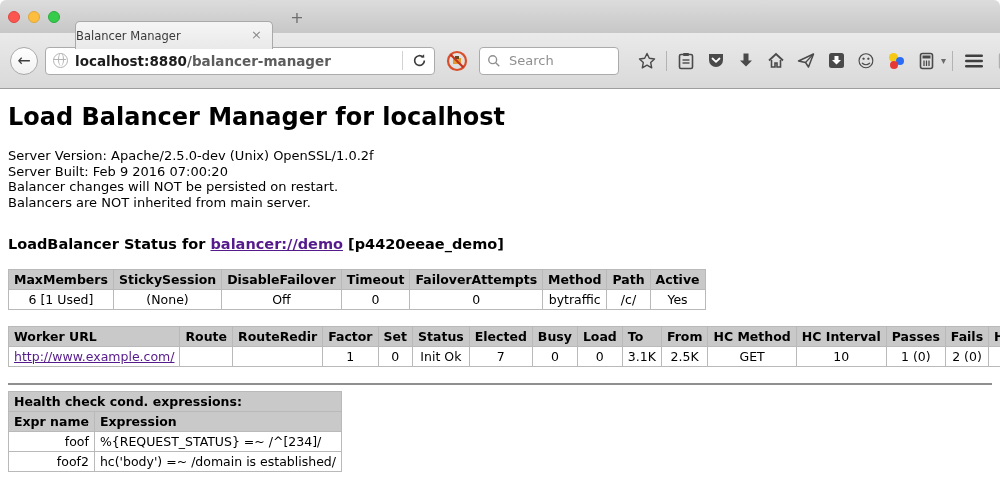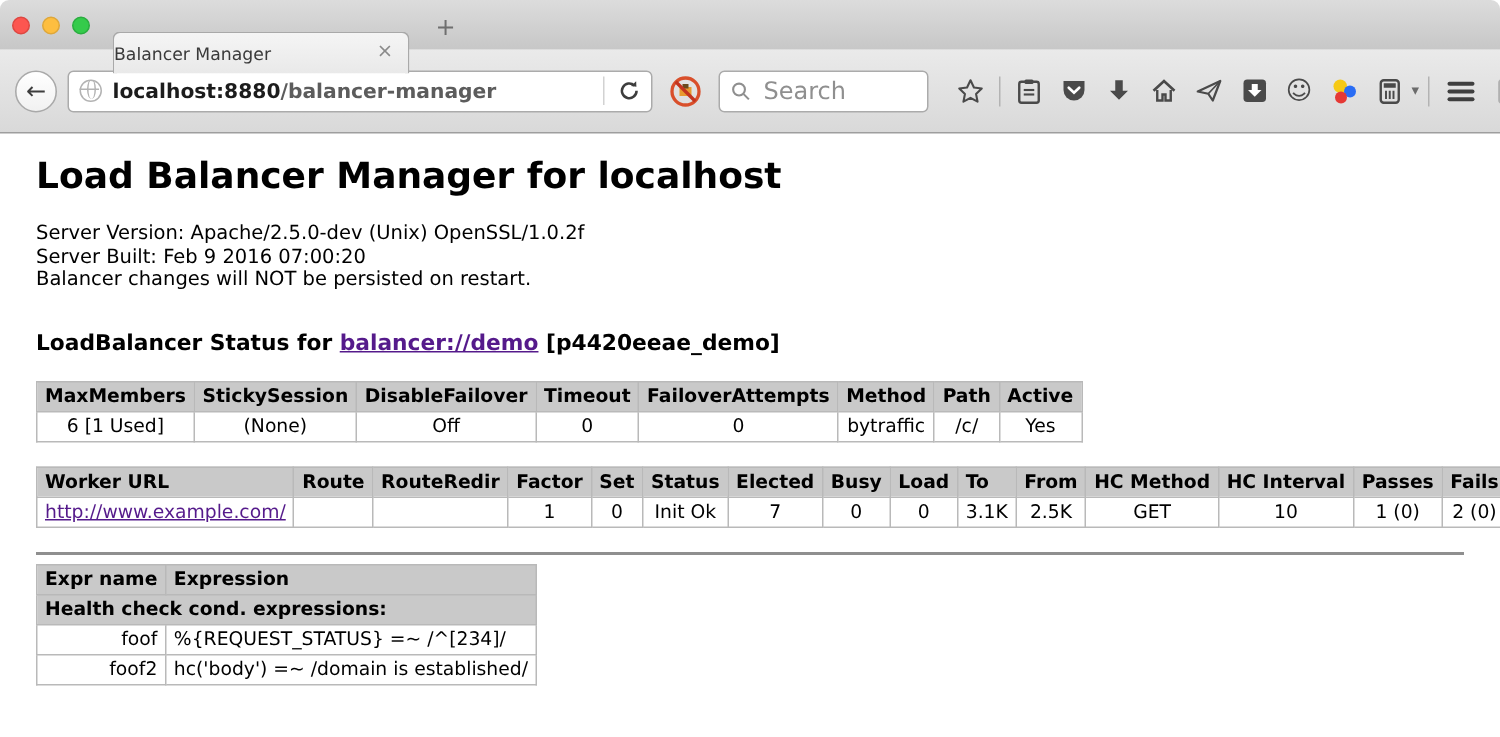--- a/index.html
+++ b/index.html
@@ -71,38 +71,38 @@
   .url-path { color:#5c5c5c; }
   .reload-wrap { flex:none; border-left:1px solid #d2d2d2; padding:2px 0 2px 9px; margin-left:6px;
     display:flex; align-items:center; }
   .shield-btn { flex:none; margin:0 11px; position:relative; width:22px; height:22px; }
   .search-field {
     flex:none; width:140px; height:28px;
     background:#fff; border:1px solid #ababab; border-radius:4px;
     display:flex; align-items:center; padding:0 7px;
   }
   .search-field input {
-    border:none; outline:none; width:100%; font-size:16px;
+    border:none; outline:none; width:100%; font-size:13px;
     font-family:"DejaVu Sans", sans-serif; color:#333; background:transparent;
   }
   .search-field input::placeholder { color:#8f8f8f; }
   .tb-icons { display:flex; align-items:center; margin-left:13px; }
   .tb-btn { width:18px; display:flex; align-items:center; justify-content:center;
     margin:0 6px; flex:none; }
   .tb-sep { width:1px; height:20px; background:#b3b3b3; margin:0 4px; flex:none; }
   .smiley-glyph { font-size:17px; color:#4a4a4a; line-height:18px; }
   .dots { position:relative; width:18px; height:18px; }
   .dots i { position:absolute; border-radius:50%; }
   .dots .d-y { width:9px; height:9px; background:#f6c915; left:2px; top:1px; }
   .dots .d-b { width:8px; height:8px; background:#2a6df4; right:1px; top:5px; }
   .dots .d-r { width:8px; height:8px; background:#e53935; left:3px; bottom:1px; }
   .caret { font-size:10px; color:#6b6b6b; margin:0 2px 0 0; }
 
   
-  .content { padding:0 24px; background:#fff; }
+  .content { padding:0 8px; background:#fff; }
   h1.page-title { font-size:24px; font-weight:bold; color:#000; margin:14px 0 17px; }
   .info { font-size:13px; line-height:15.6px; color:#000; margin:0 0 26px; }
   h3.lb-heading { font-size:14.5px; font-weight:bold; margin:0 0 17px; }
   a { color:#551a8b;text-align:center; }
   h3.lb-heading a { font-weight:bold; }
 
   table { border-collapse:collapse; border:1px solid #2e2e2e; margin:0 0 16px; }
   th, td {
     border:1px solid #b9b9b9; padding:1.5px 5px;
     font-size:12.5px; line-height:16px; white-space:nowrap;
@@ -252,20 +252,21 @@
     </div>
   </div>
 
   <div class="content">
     <h1 class="page-title">Load Balancer Manager for localhost</h1>
 
     <div class="info">
         <div>Server Version: Apache/2.5.0-dev (Unix) OpenSSL/1.0.2f</div>
         <div>Server Built: Feb 9 2016 07:00:20</div>
         <div>Balancer changes will NOT be persisted on restart.</div>
+        <div>Balancers are NOT inherited from main server.</div>
       </div>
 
     <h3 class="lb-heading"><span>LoadBalancer Status for </span><a href="#">balancer://demo</a><span> [p4420eeae_demo]</span></h3>
 
     <table class="t-balancer">
       <tbody>
           <tr>
             <th>MaxMembers</th>
             <th>StickySession</th>
             <th>DisableFailover</th>
@@ -327,26 +328,26 @@
             <td class="empty-cell"></td>
           </tr>
         </tbody>
     </table>
 
     <hr class="rule">
 
     <table class="t-health">
       <tbody>
         <tr>
+          <th colspan="2">Health check cond. expressions:</th>
+        </tr>
+      <tr>
             <th>Expr name</th>
             <th>Expression</th>
           </tr>
-      <tr>
-          <th colspan="2">Health check cond. expressions:</th>
-        </tr>
           <tr>
             <td>foof</td>
             <td>%{REQUEST_STATUS} =~ /^[234]/</td>
           </tr>
           <tr>
             <td>foof2</td>
             <td>hc('body') =~ /domain is established/</td>
           </tr>
         </tbody>
     </table>

